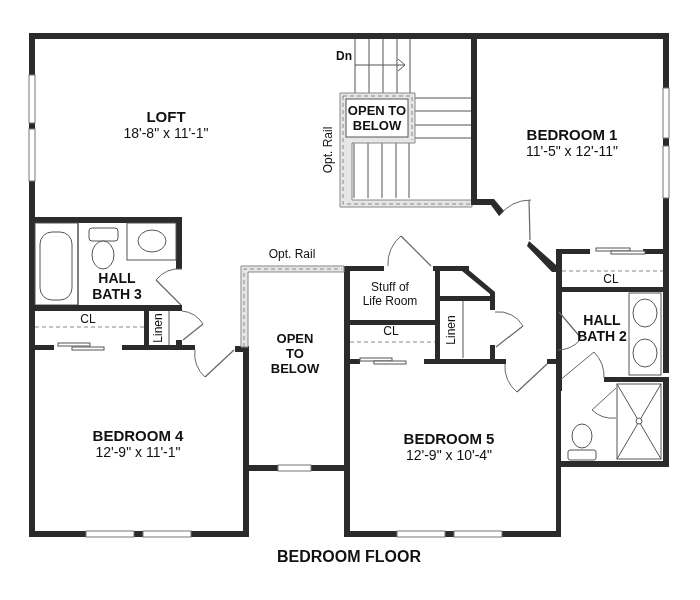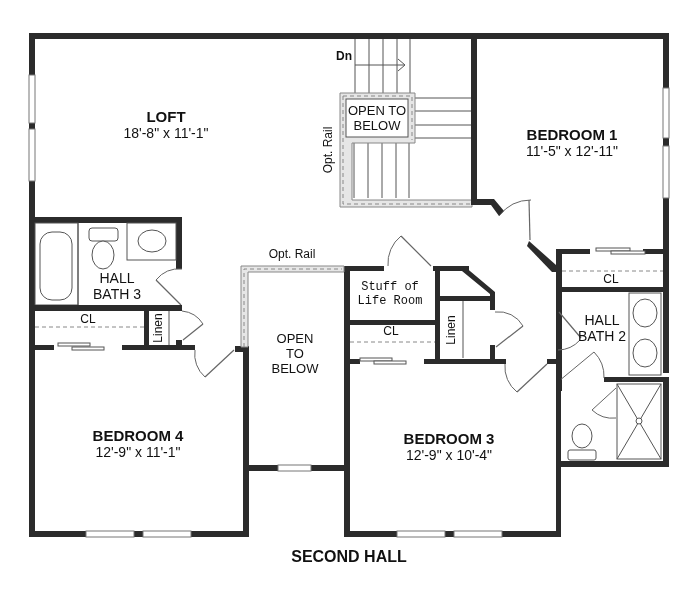--- a/index.html
+++ b/index.html
@@ -10,21 +10,21 @@
     .rail { stroke: #888; stroke-width: 1; fill: none; stroke-dasharray: 4 3; }
     .railbox { fill: #e6e6e6; stroke: #888; stroke-width: 1; }
     .win { fill: #ffffff; stroke: #777; stroke-width: 1; }
     .door { fill: none; stroke: #666; stroke-width: 1; }
     .doorleaf { fill: #fff; stroke: #666; stroke-width: 1.2; }
     .fixture { fill: #fff; stroke: #555; stroke-width: 1; }
     .label { position: absolute; text-align: center; color: #111; white-space: nowrap; transform: translateX(-50%); line-height: 1.15; }
     .room-name { font-weight: bold; font-size: 15px; }
     .room-dim { font-size: 14px; }
     .small { font-size: 12px; }
-    .small-bold { font-size: 13px; font-weight: normal; }
+    .small-bold { font-size: 13px; font-weight: bold; }
     .title { font-weight: bold; font-size: 16px; }
   </style>
 </head>
 <body>
 
 <svg width="700" height="600" viewBox="0 0 700 600">
 
   <g>
 
     <rect class="wall" x="29" y="33" width="640" height="6"></rect>
@@ -187,40 +187,40 @@
   <div class="room-name">LOFT</div>
   <div class="room-dim">18'-8" x 11'-1"</div>
 </div>
 
 <div class="label" style="left:572px; top:126px;">
   <div class="room-name">BEDROOM 1</div>
   <div class="room-dim">11'-5" x 12'-11"</div>
 </div>
 
 <div class="label" style="left:449px; top:430px;">
-  <div class="room-name">BEDROOM 3</div>
+  <div class="room-name">BEDROOM 5</div>
   <div class="room-dim">12'-9" x 10'-4"</div>
 </div>
 
 <div class="label" style="left:138px; top:427px;">
   <div class="room-name">BEDROOM 4</div>
   <div class="room-dim">12'-9" x 11'-1"</div>
 </div>
 
 <div class="label small-bold" style="left:117px; top:270px; font-size:14px;">
   <div>HALL</div>
   <div>BATH 3</div>
 </div>
 
 <div class="label small-bold" style="left:602px; top:312px; font-size:14px;">
   <div>HALL</div>
   <div>BATH 2</div>
 </div>
 
-<div class="label small" style="left:390px; top:281px;font-family:Liberation Mono, monospace;">
+<div class="label small" style="left:390px; top:281px;">
   <div>Stuff of</div>
   <div>Life Room</div>
 </div>
 
 <div class="label small-bold" style="left:377px; top:104px;">
   <div>OPEN TO</div>
   <div>BELOW</div>
 </div>
 
 <div class="label small-bold" style="left:295px; top:332px;">
@@ -238,13 +238,13 @@
 <div class="label small" style="left:88px; top:313px;">CL</div>
 
 <div class="label small" style="left:391px; top:325px;">CL</div>
 
 <div class="label small" style="left:611px; top:273px;">CL</div>
 
 <div class="label small" style="left:159px; top:328px; transform: translate(-50%,-50%) rotate(-90deg);">Linen</div>
 
 <div class="label small" style="left:452px; top:330px; transform: translate(-50%,-50%) rotate(-90deg);">Linen</div>
 
-<div class="label title" style="left:349px; top:548px;">SECOND HALL</div>
+<div class="label title" style="left:349px; top:548px;">BEDROOM FLOOR</div>
 
 </body></html>

